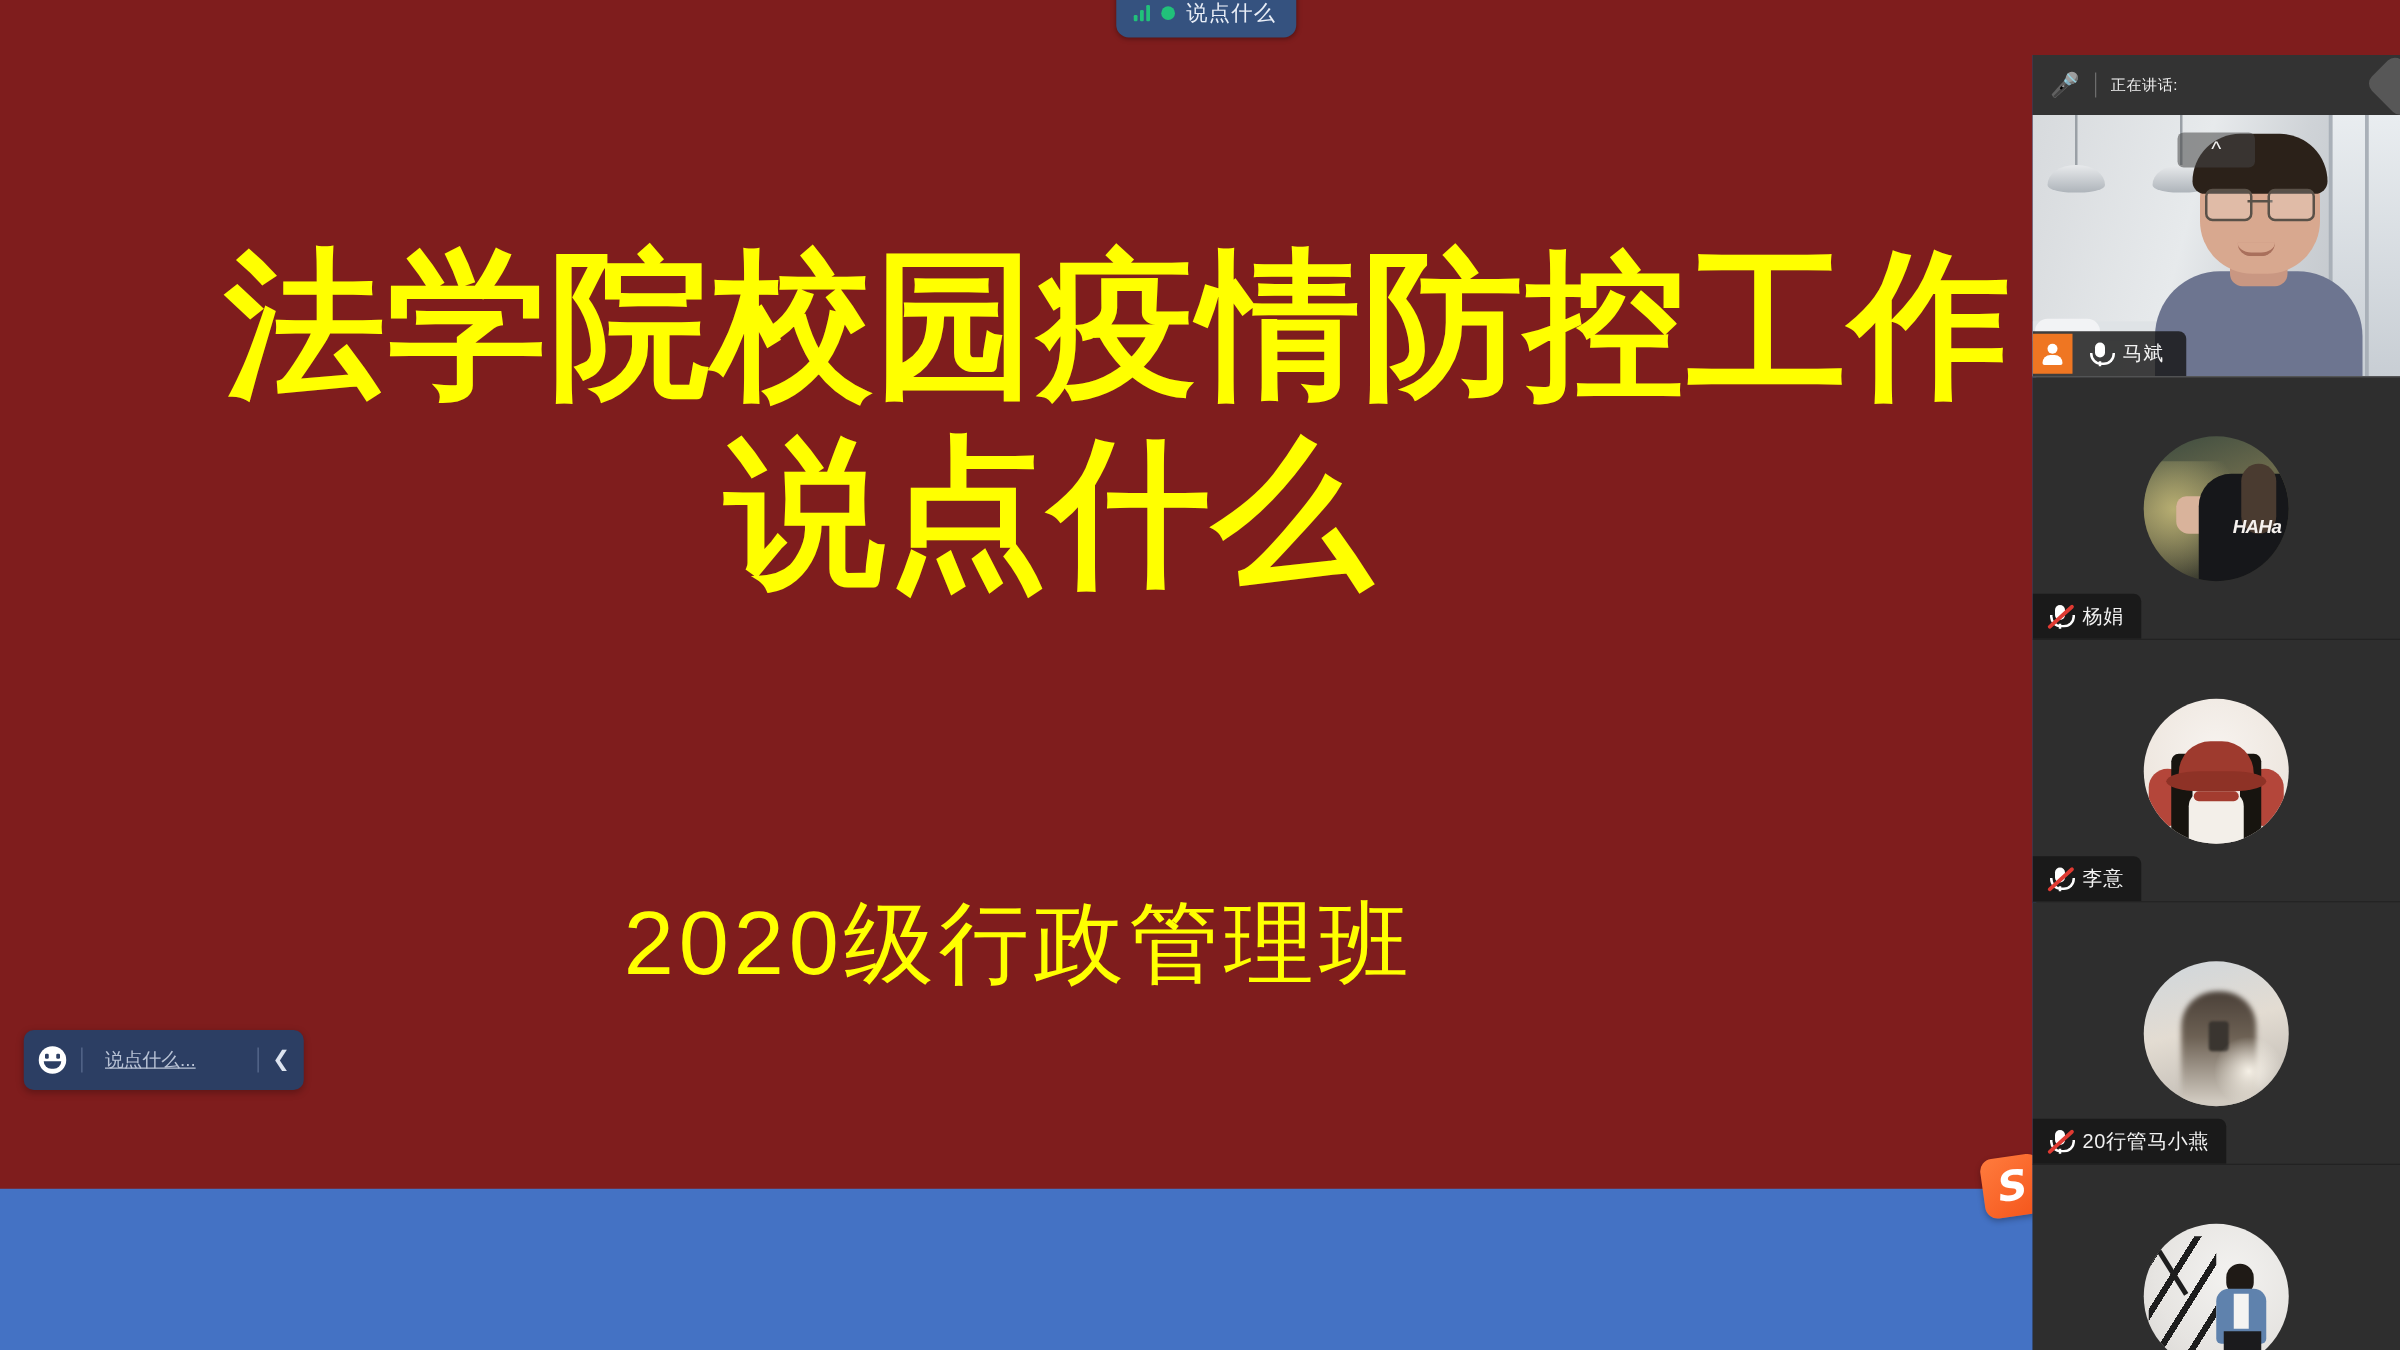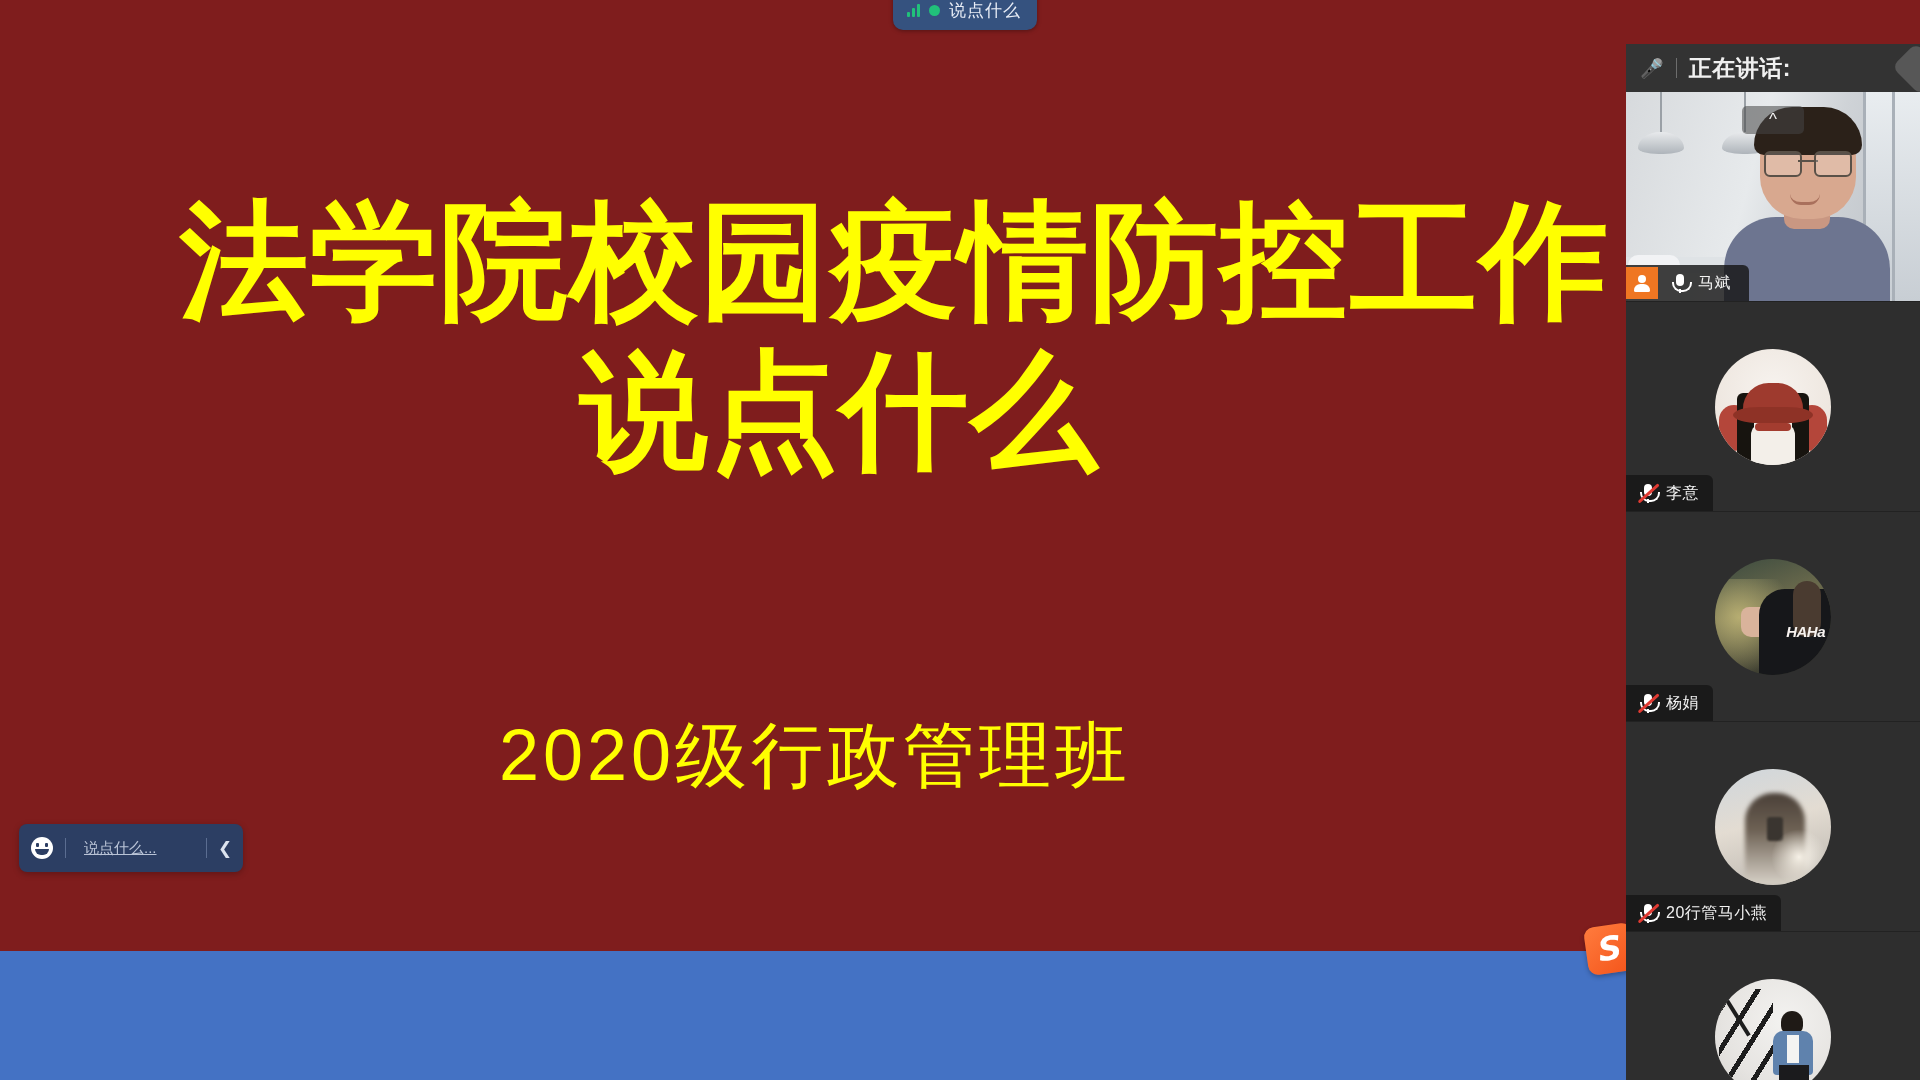--- a/index.html
+++ b/index.html
@@ -237,23 +237,22 @@
     font-size: 19px;
     line-height: 1;
   }
   .speaking-header .hdiv {
     width: 1px;
     height: 20px;
     background: #6d6d6d;
   }
   .speaking-header .speaking-label {
     color: #f0f0f0;
-    font-size: 23px;
+    font-size: 12px;
     letter-spacing: .5px;
-    font-weight: bold;
   }
   .speaking-header .corner-shape {
     position: absolute;
     right: -18px;
     top: 8px;
     width: 40px;
     height: 34px;
     background: #575757;
     border-radius: 8px;
     transform: rotate(45deg);
@@ -748,20 +747,39 @@
         <span class="mic-icon">
           <span class="capsule"></span>
             <span class="arc"></span>
             <span class="stem"></span>
         </span>
         <span class="name-text">马斌</span>
       </div>
     </div>
 
     <div class="tile">
+      <div class="avatar av-yangjuan">
+        <span class="gleam"></span>
+        <span class="hand"></span>
+        <span class="hoodie"></span>
+        <span class="hairlock"></span>
+        <span class="haha">HAHa</span>
+      </div>
+      <div class="name-tag">
+        <span class="mic-icon muted">
+          <span class="capsule"></span>
+            <span class="arc"></span>
+            <span class="stem"></span>
+            <span class="slash"></span>
+        </span>
+        <span class="name-text">杨娟</span>
+      </div>
+    </div>
+
+    <div class="tile">
       <div class="avatar av-liyi">
         <span class="sleeve-l"></span>
           <span class="sleeve-r"></span>
         <span class="hair-l"></span>
           <span class="hair-r"></span>
         <span class="body"></span>
         <span class="choker"></span>
         <span class="hat"></span>
         <span class="brim"></span>
       </div>
@@ -770,39 +788,20 @@
           <span class="capsule"></span>
             <span class="arc"></span>
             <span class="stem"></span>
             <span class="slash"></span>
         </span>
         <span class="name-text">李意</span>
       </div>
     </div>
 
     <div class="tile">
-      <div class="avatar av-yangjuan">
-        <span class="gleam"></span>
-        <span class="hand"></span>
-        <span class="hoodie"></span>
-        <span class="hairlock"></span>
-        <span class="haha">HAHa</span>
-      </div>
-      <div class="name-tag">
-        <span class="mic-icon muted">
-          <span class="capsule"></span>
-            <span class="arc"></span>
-            <span class="stem"></span>
-            <span class="slash"></span>
-        </span>
-        <span class="name-text">杨娟</span>
-      </div>
-    </div>
-
-    <div class="tile">
       <div class="avatar av-mxy">
         <span class="figure"></span>
         <span class="phone"></span>
         <span class="glow"></span>
       </div>
       <div class="name-tag">
         <span class="mic-icon muted">
           <span class="capsule"></span>
             <span class="arc"></span>
             <span class="stem"></span>

